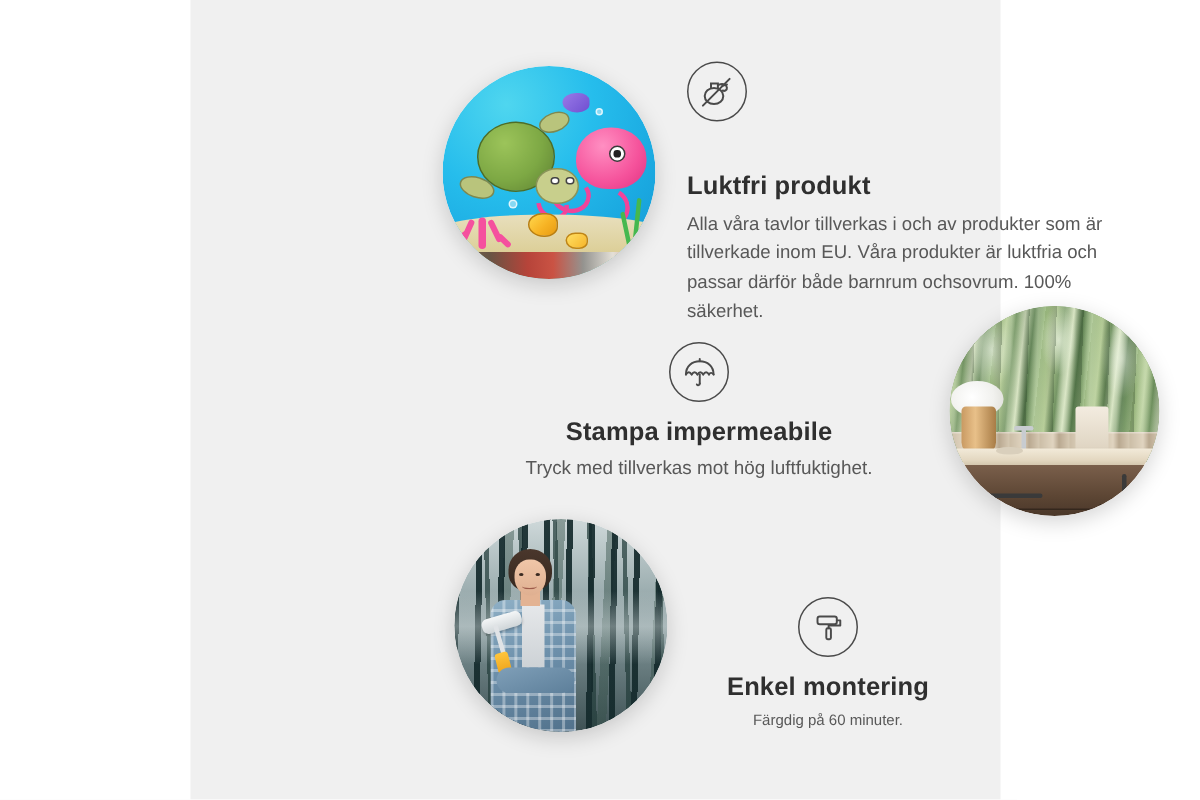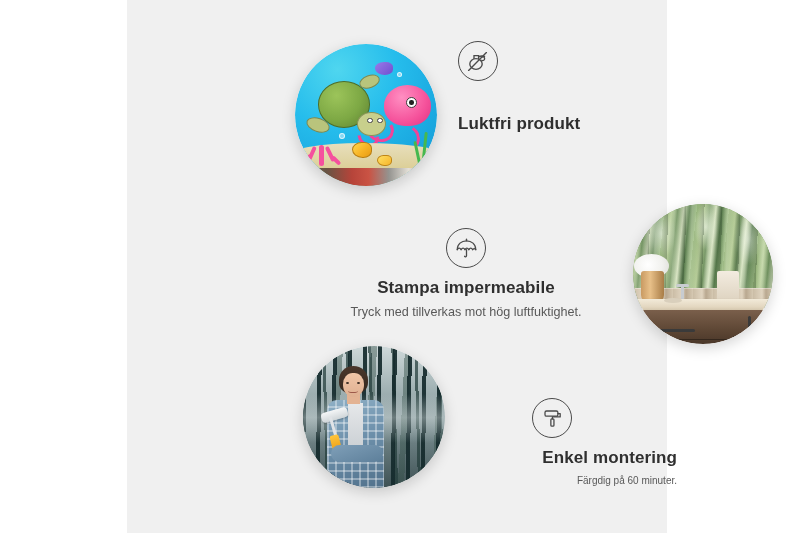--- a/index.html
+++ b/index.html
@@ -323,21 +323,21 @@
   .feature-odorless .icon-circle { margin-bottom: 10px; }
   .feature-odorless .f-title { margin-bottom: 6px; margin-top: 32px; }
 
   
   .feature-water { left: 208px; top: 228px; width: 262px; text-align: center; }
   .feature-water .icon-circle { margin: 0 auto 9px; }
   .feature-water .f-title { margin-bottom: 5px; text-align: center; }
   .feature-water .f-desc { font-size: 12.6px; }
 
   
-  .feature-mount { left: 300px; top: 398px; width: 250px; text-align: right; }
+  .feature-mount { left: 300px; top: 398px; width: 250px; text-align: center; }
   .feature-mount .icon-circle { margin: 0 auto 9px; }
   .feature-mount .f-title { margin-bottom: 5px; }
   .feature-mount .f-desc { font-size: 10px; }
 </style>
 </head>
 <body>
 
 <div class="page">
 
   <div class="panel">
@@ -380,20 +380,21 @@
       <div class="icon-circle">
         <svg width="26" height="26" viewBox="0 0 26 26" fill="none" stroke="#4a4a4a" stroke-width="1.35" stroke-linecap="round">
           <ellipse cx="11" cy="16" rx="6.2" ry="5.4"></ellipse>
           <path d="M9 10.4 L9 7.6 L13.6 7.6 L13.6 10.8"></path>
           <path d="M14 8.6 C17 7.2 19.4 8.4 19.6 10.4 C19.8 12.2 18 13 16.8 12.3"></path>
           <path d="M16.6 9.2 L19.6 8.3"></path>
           <path d="M3.6 22.4 L21.4 4.6"></path>
         </svg>
       </div>
       <div class="f-title">Luktfri produkt</div>
+      <div class="f-desc">Alla våra tavlor tillverkas i och av produkter som är tillverkade inom EU. Våra produkter är luktfria och passar därför både barnrum ochsovrum. 100% säkerhet.</div>
     </div>
 
     <div class="feature feature-water">
       <div class="icon-circle">
         <svg width="25" height="25" viewBox="0 0 26 26" fill="none" stroke="#4a4a4a" stroke-width="1.35" stroke-linecap="round">
           <path d="M3.4 14.2 C3.4 8.4 7.7 5 13 5 C18.3 5 22.6 8.4 22.6 14.2"></path>
           <path d="M3.4 14.2 C4.6 12.2 6.2 12.2 7.4 14.2"></path>
           <path d="M7.4 14.2 C8.6 12.2 10.2 12.2 11.4 14.2"></path>
           <path d="M11.4 14.2 C12.6 12.2 14.2 12.2 15.4 14.2"></path>
           <path d="M15.4 14.2 C16.6 12.2 18.2 12.2 19.4 14.2"></path>

